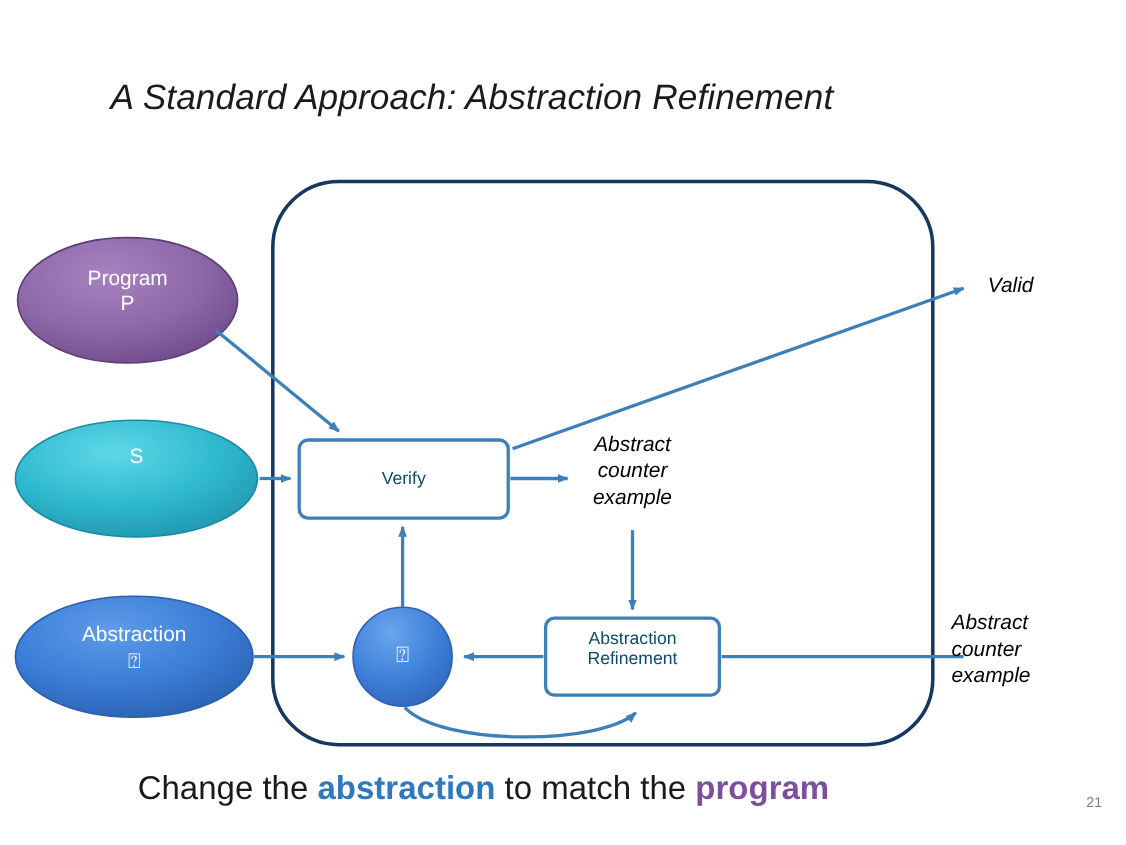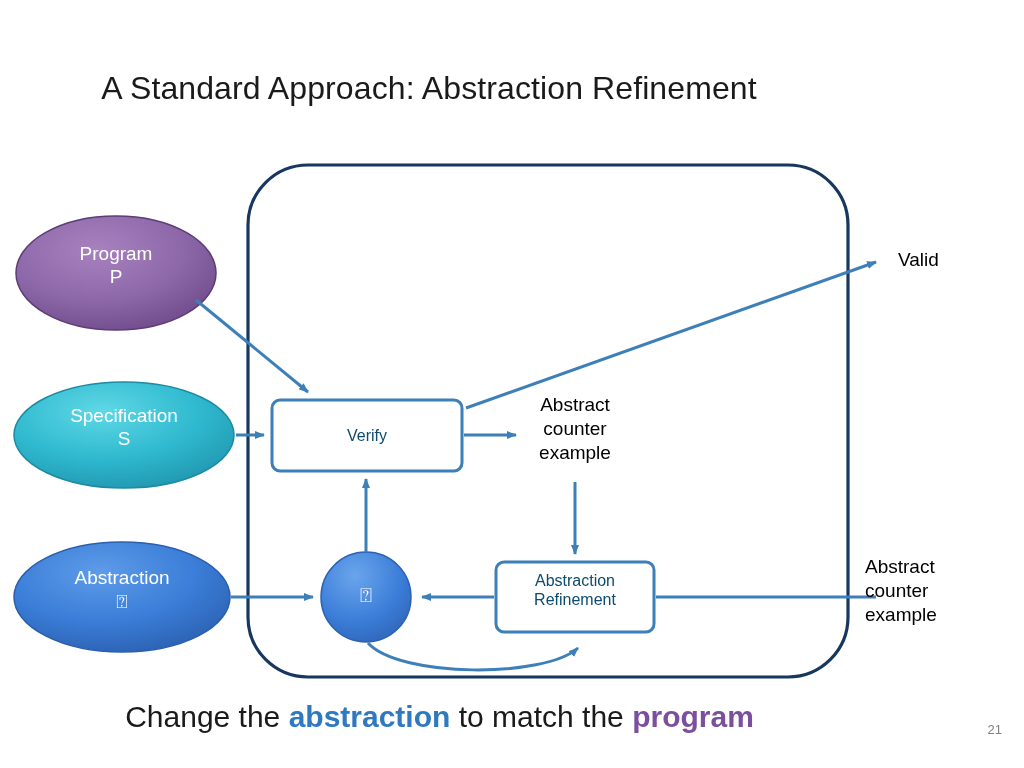--- a/index.html
+++ b/index.html
@@ -23,20 +23,21 @@
   .title {
     position: absolute;
     left: 0;
     top: 70px;
     width: 858px;
     text-align: center;
     font-size: 32px;
     color: #1a1a1a;
     font-family: "Liberation Sans", sans-serif;
     letter-spacing: 0.1px;
+    font-style: italic;
   }
   svg#diagram {
     position: absolute;
     left: 0;
     top: 0;
     width: 1024px;
     height: 768px;
   }
   .lbl {
     position: absolute;
@@ -54,20 +55,21 @@
     text-align: center;
     font-size: 16px;
     color: #0c4a6e;
     line-height: 1.2;
   }
   .plain-label {
     text-align: center;
     font-size: 19px;
     color: #000000;
     line-height: 1.25;
+    font-style: italic;
   }
   .footer {
     position: absolute;
     left: 0;
     top: 700px;
     width: 879px;
     text-align: center;
     font-size: 30px;
     color: #1a1a1a;
   }
@@ -151,21 +153,20 @@
 
     <path d="M368,643 C400,678 545,678 578,648" fill="none" stroke="#3d7fb8" stroke-width="3" marker-end="url(#arrowBlue)"></path>
   </svg>
 
   <div class="lbl ellipse-label" style="left:16px; top:243px; width:200px;">
     <div>Program</div>
     <div>P</div>
   </div>
 
   <div class="lbl ellipse-label" style="left:14px; top:405px; width:220px;">
-    <div>Specification</div>
     <div>S</div>
   </div>
 
   <div class="lbl ellipse-label" style="left:14px; top:567px; width:216px;">
     <div>Abstraction</div>
     <div class="qmark">⍰</div>
   </div>
 
   <div class="lbl box-label" style="left:272px; top:426px; width:190px;">Verify</div>
 

